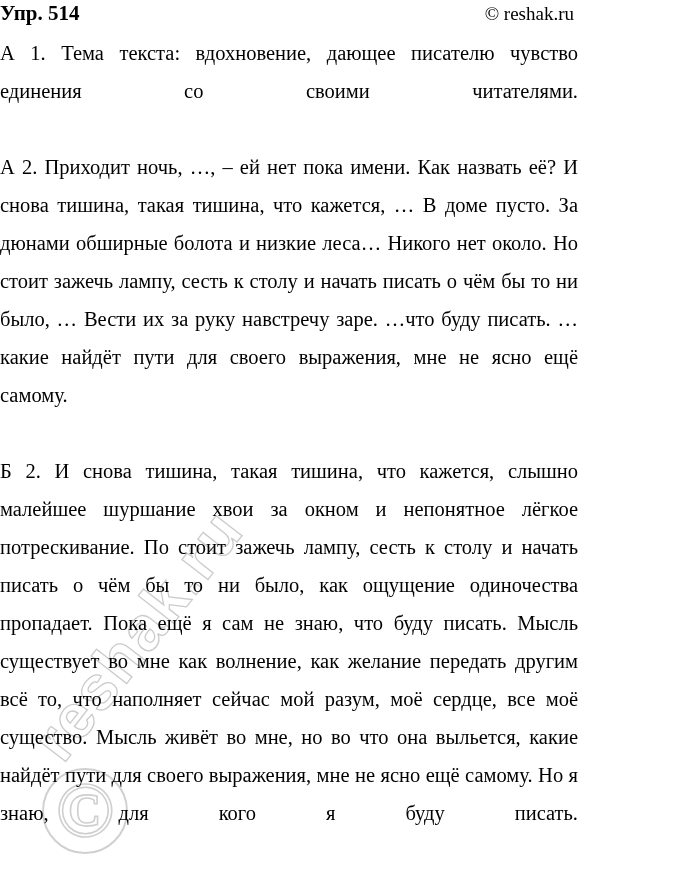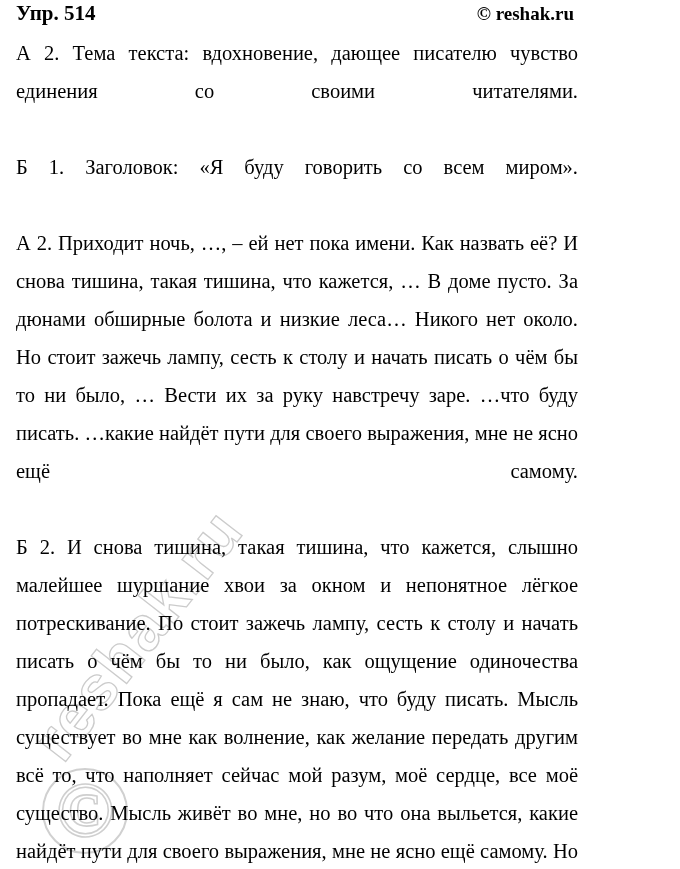--- a/index.html
+++ b/index.html
@@ -14,41 +14,41 @@
     overflow: hidden;
     font-family: "Liberation Serif", "DejaVu Serif", serif;
     color: #000000;
   }
 
   .page {
     position: relative;
     width: 580px;
     height: 869px;
     box-sizing: border-box;
-    padding: 0 2px 0 16px;
+    padding: 0 2px 0 0;
     z-index: 2;
   }
 
   
   .header {
     display: flex;
     align-items: baseline;
     justify-content: space-between;
     height: 28px;
     line-height: 26px;
   }
   .exercise-title {
     font-size: 21px;
     font-weight: bold;
     letter-spacing: 0px;
     white-space: nowrap;
   }
   .copyright {
     font-size: 19px;
-    font-weight: bold;
+    font-weight: normal;
     white-space: nowrap;
     padding-right: 4px;
   }
 
   
   .body-text {
     margin-top: 6px;
   }
   p.para {
     margin: 0 0 0 0;
@@ -128,20 +128,19 @@
 </div>
 
 <div class="page">
 
   <div class="header">
     <div class="exercise-title">Упр. 514</div>
     <div class="copyright">© reshak.ru</div>
   </div>
 
   <div class="body-text">
-    <p class="para">А 2. Тема текста: вдохновение, дающее писателю чувство единения со своими читателями.</p>
-    <p class="para">Б 1. Заголовок: «Я буду говорить со всем миром».</p>
+    <p class="para">А 1. Тема текста: вдохновение, дающее писателю чувство единения со своими читателями.</p>
     <p class="para">А 2. Приходит ночь, …, – ей нет пока имени. Как назвать её? И снова тишина, такая тишина, что кажется, … В доме пусто. За дюнами обширные болота и низкие леса… Никого нет около. Но стоит зажечь лампу, сесть к столу и начать писать о чём бы то ни было, … Вести их за руку навстречу заре. …что буду писать. …какие найдёт пути для своего выражения, мне не ясно ещё самому.</p>
     <p class="para">Б 2. И снова тишина, такая тишина, что кажется, слышно малейшее шуршание хвои за окном и непонятное лёгкое потрескивание. По стоит зажечь лампу, сесть к столу и начать писать о чём бы то ни было, как ощущение одиночества пропадает. Пока ещё я сам не знаю, что буду писать. Мысль существует во мне как волнение, как желание передать другим всё то, что наполняет сейчас мой разум, моё сердце, все моё существо. Мысль живёт во мне, но во что она выльется, какие найдёт пути для своего выражения, мне не ясно ещё самому. Но я знаю, для кого я буду писать.</p>
 
   </div>
 
 </div>
 
 </body></html>

